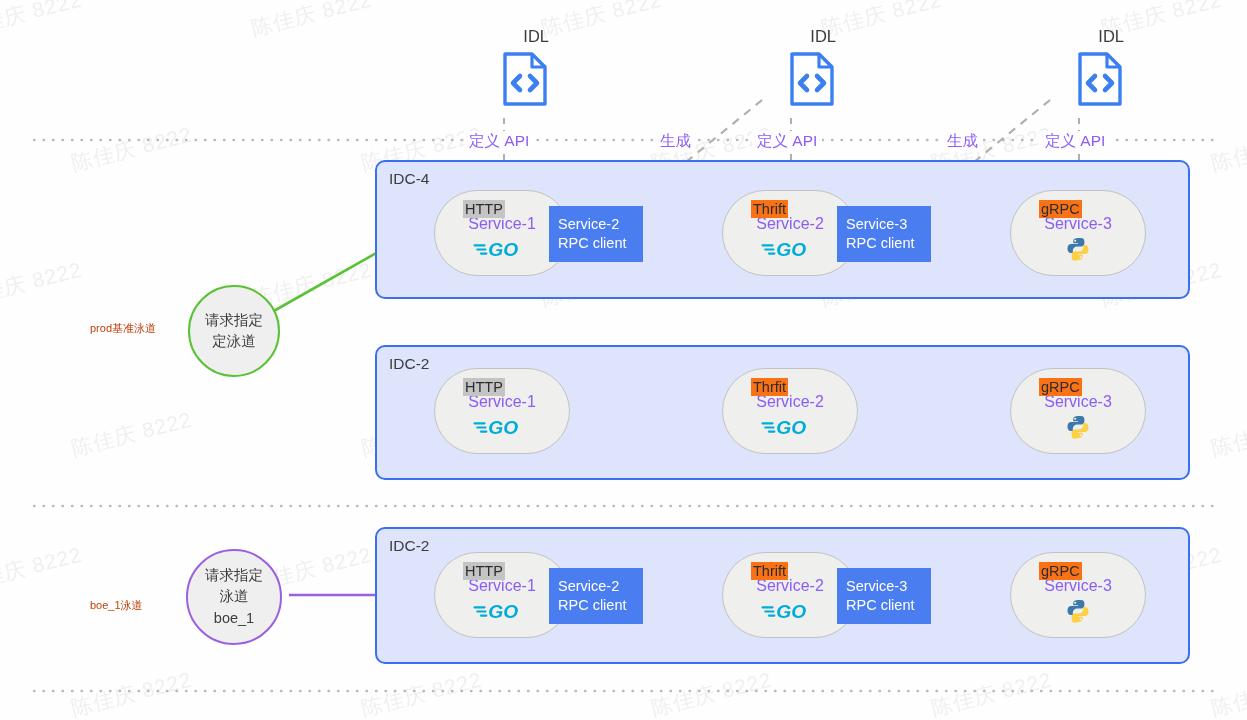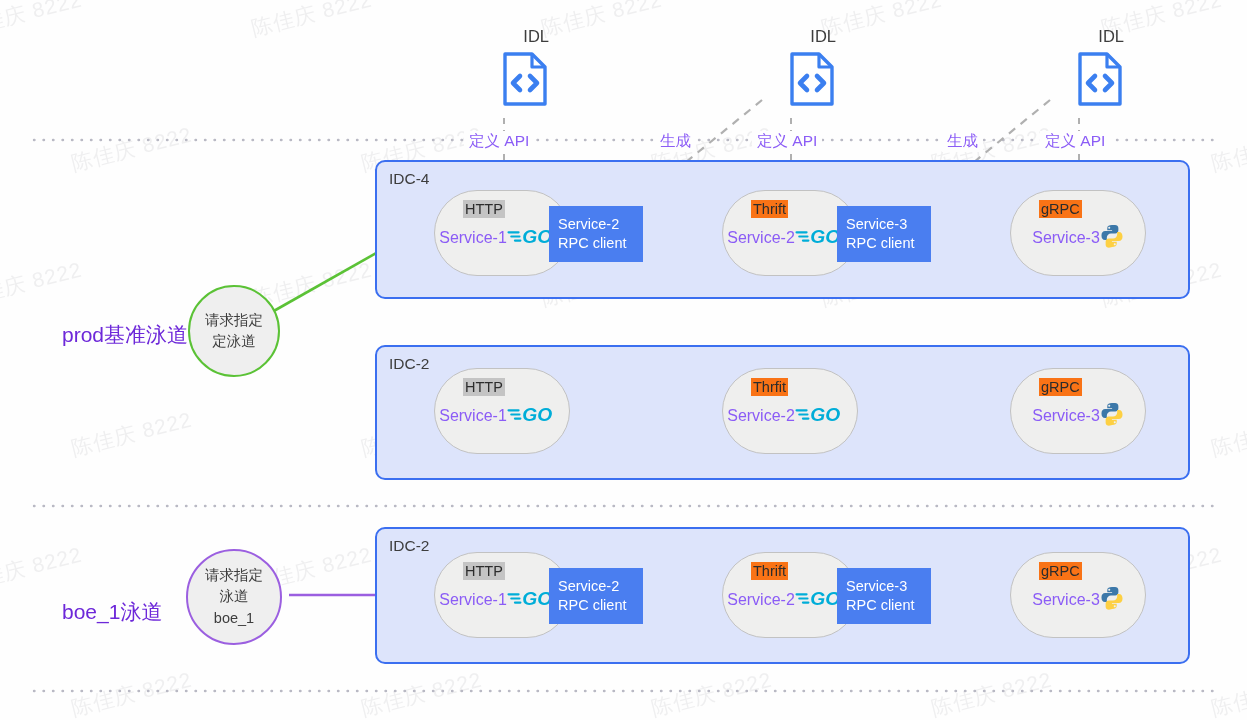--- a/index.html
+++ b/index.html
@@ -51,23 +51,24 @@
   }
   .idl-icon {
     display: inline-block;
     width: 48px;
     height: 56px;
   }
 
   
   .lane-label {
     position: absolute;
-    font-size: 21px;
-    color: #6d28d9;
+    font-size: 11px;
+    color: #c2410c;
     white-space: nowrap;
+    margin-left: 28px;
   }
 
   
   .entry-circle {
     position: absolute;
     border-radius: 50%;
     background: #efefef;
     display: flex;
     flex-direction: column;
     align-items: center;
@@ -100,21 +101,21 @@
   
   .service {
     position: absolute;
     width: 136px;
     height: 86px;
     background: #efefee;
     border: 1.6px solid #c2c2c2;
     border-radius: 43px / 43px;
     box-sizing: border-box;
     display: flex;
-    flex-direction: row;
+    flex-direction: column;
     align-items: center;
     justify-content: center;
   }
   .proto-badge {
     position: absolute;
     top: 9px;
     left: 28px;
     font-size: 14.5px;
     padding: 0 2px;
     line-height: 1.25;

